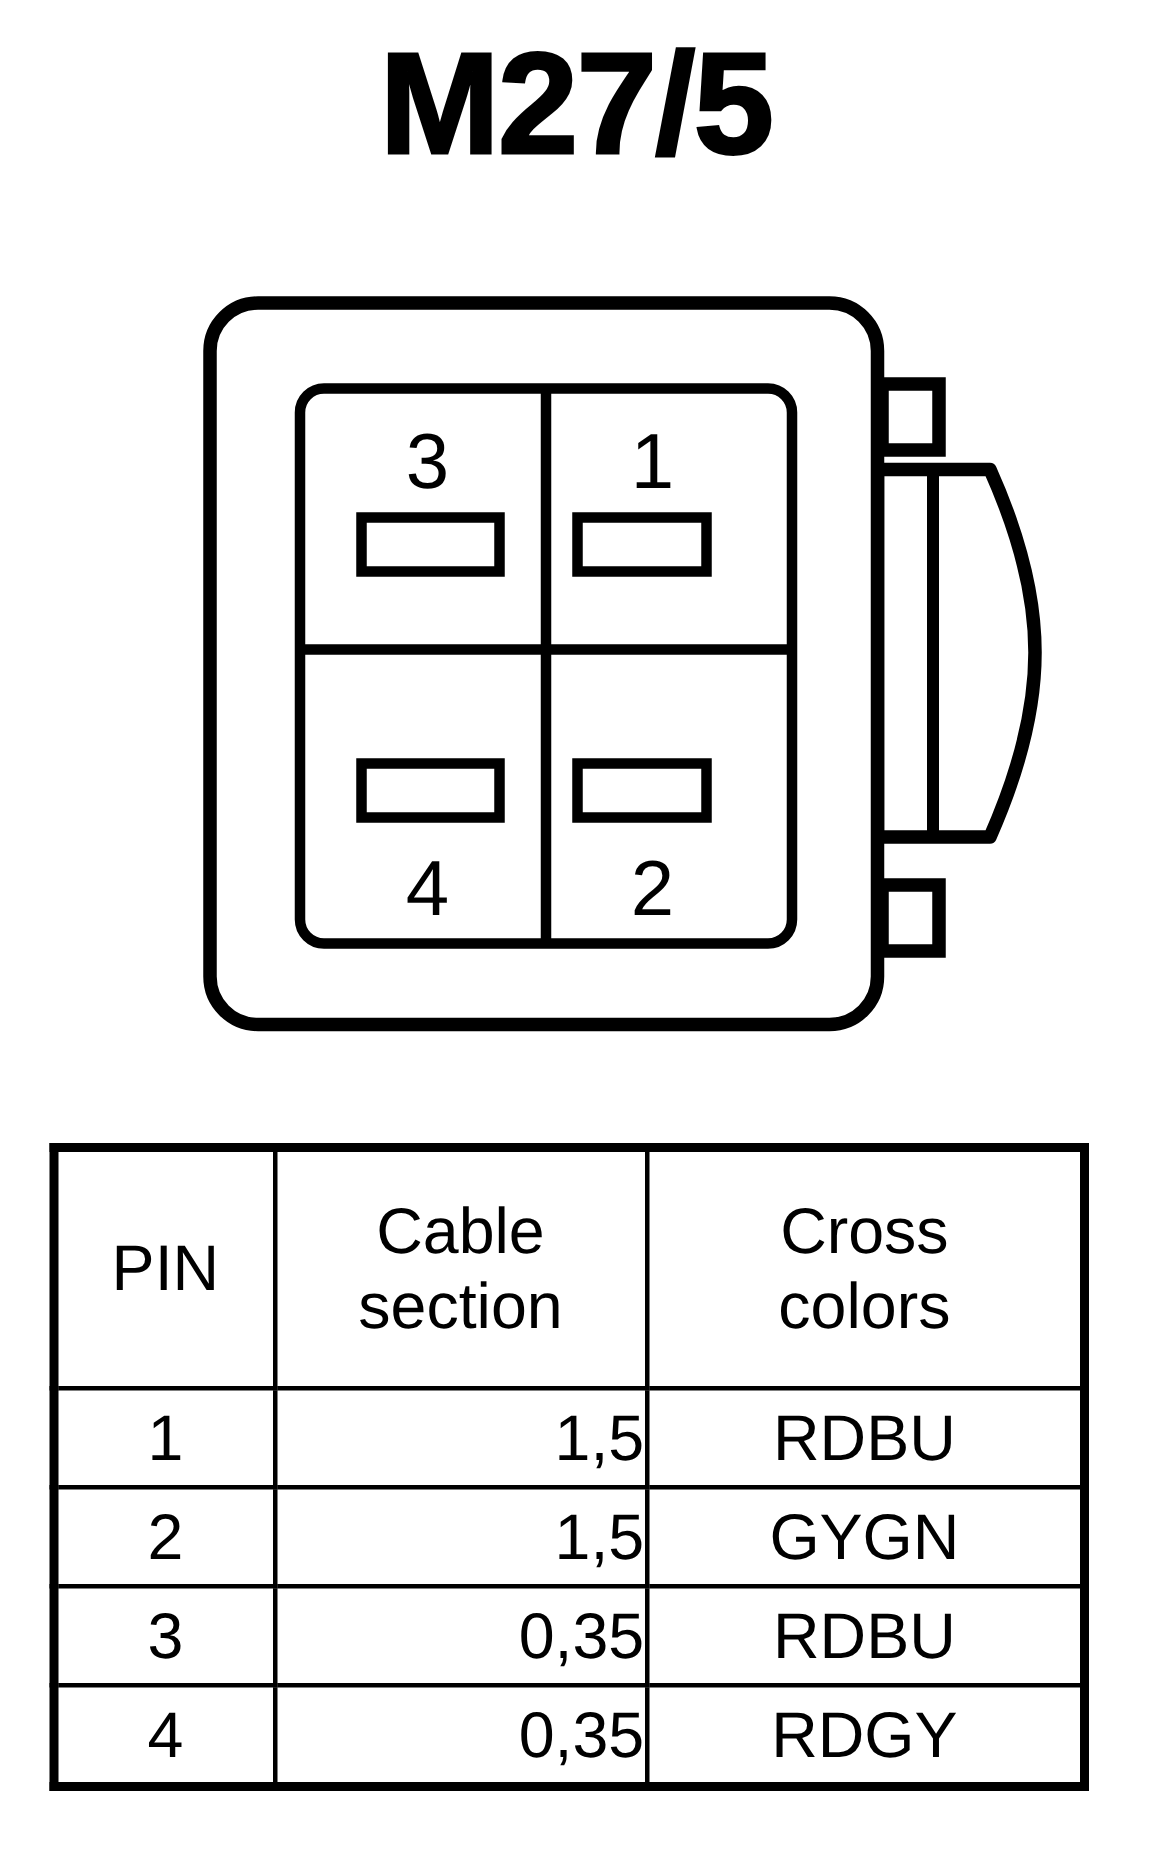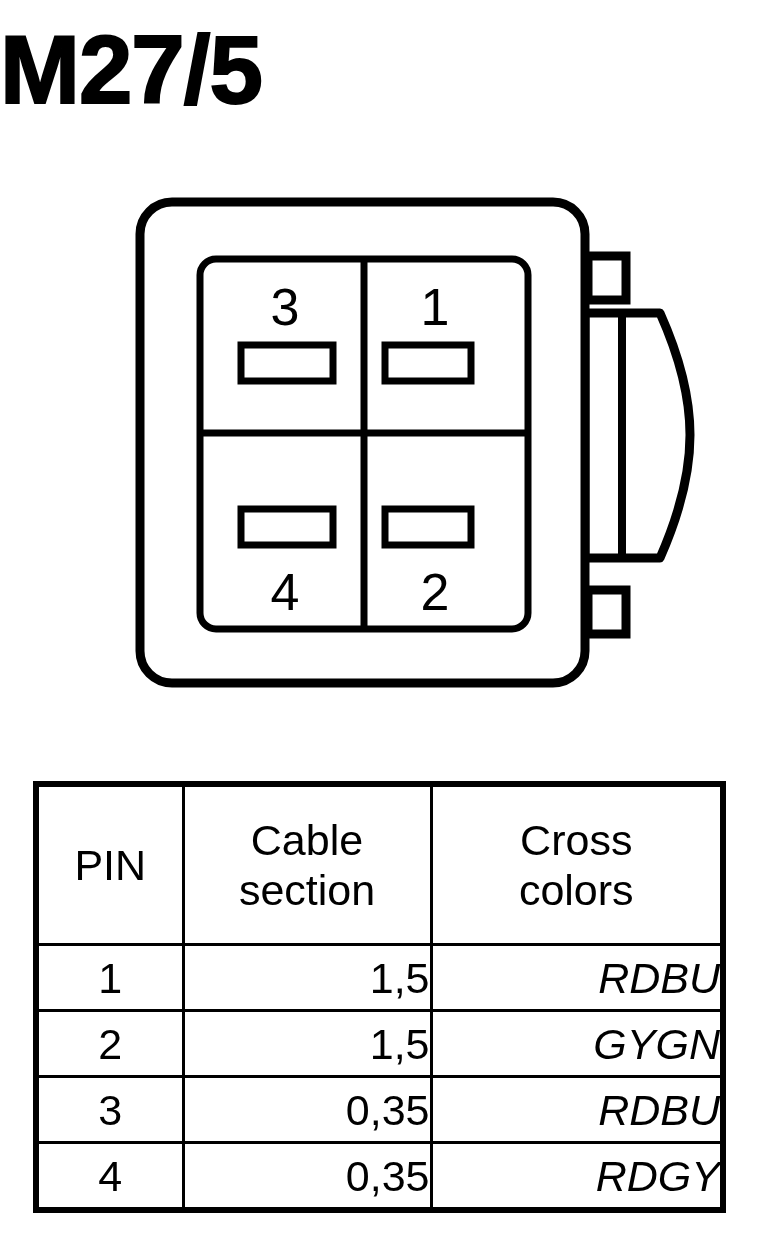--- a/index.html
+++ b/index.html
@@ -16,20 +16,21 @@
     color: #000000;
     overflow: hidden;
   }
 
   
   #title {
     position: absolute;
     left: 0;
     top: 18px;
     width: 768px;
+    text-align: center;
     font-family: "Liberation Sans", sans-serif;
     font-weight: bold;
     font-size: 96px;
     line-height: 104px;
     letter-spacing: -1px;
     color: #000000;
     -webkit-text-stroke: 2px #000;
   }
 
   
@@ -50,21 +51,20 @@
     text-anchor: middle;
     dominant-baseline: alphabetic;
   }
 
   
   #pinout-table-wrap {
     position: absolute;
     left: 33px;
     top: 762px;
     width: 687px;
-    margin-top: 19px;
   }
   table#pinout-table {
     border-collapse: collapse;
     width: 687px;
     table-layout: fixed;
     border: 6px solid #000000;
     background: #ffffff;
   }
   table#pinout-table col.c-pin      { width: 147px; }
   table#pinout-table col.c-cross    { width: 248px; }
@@ -87,21 +87,21 @@
     text-align: center;
     padding: 2px 6px;
   }
   table#pinout-table th .hdr-line { display: block; }
   table#pinout-table td {
     height: 63px;
     vertical-align: middle;
   }
   td.cell-pin    { text-align: center; }
   td.cell-cross  { text-align: right; padding-left: 18px; }
-  td.cell-color  { text-align: right; padding-left: 18px; font-style: italic; }
+  td.cell-color  { text-align: center; padding-left: 18px; }
 </style>
 </head>
 <body>
 
 <div id="title">M27/5</div>
 
 <div id="connector-figure">
   <svg id="connector-svg" width="768" height="530" viewBox="0 0 768 530" xmlns="http://www.w3.org/2000/svg">
 
     <path d="M 585 133 L 660 133 Q 690 200 690 255 Q 690 310 660 378 L 585 378 Z" fill="#ffffff" stroke="#000000" stroke-width="9" stroke-linejoin="round"></path>

